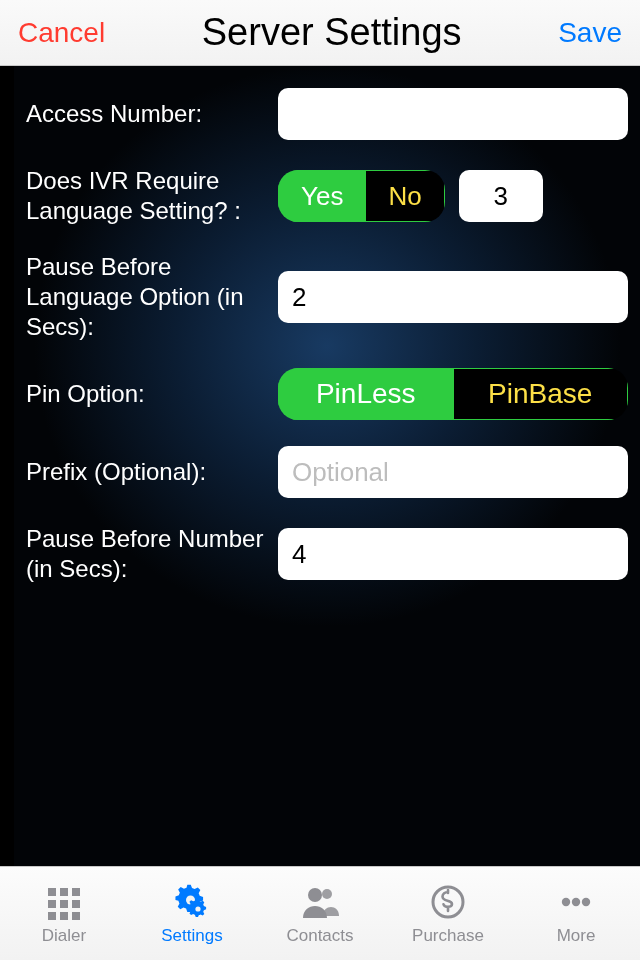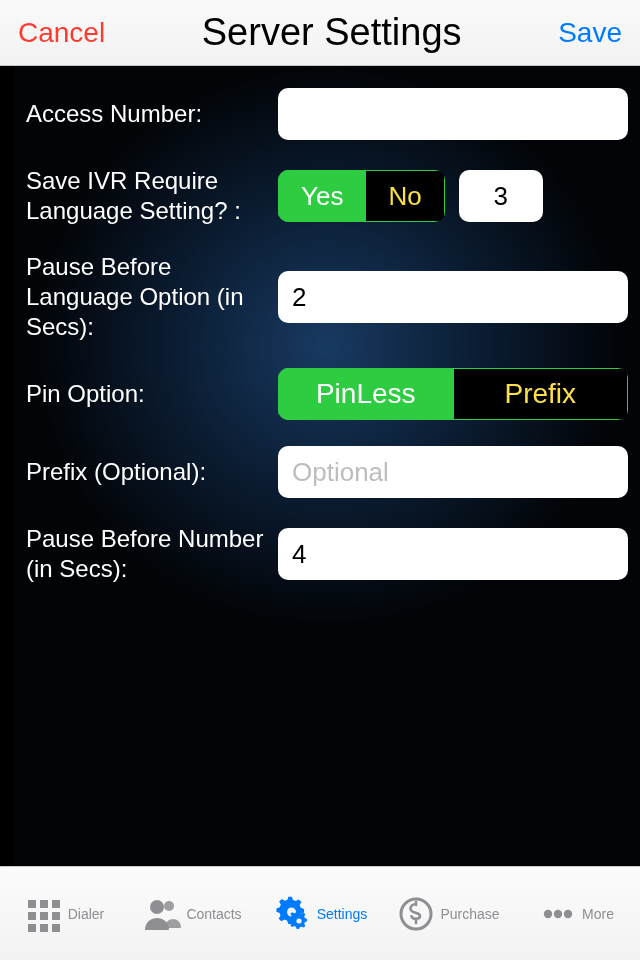--- a/index.html
+++ b/index.html
@@ -55,21 +55,21 @@
     padding: 0 14px;
     color:#000;
     width: 100%;
   }
   .input.small { width: 84px; text-align:center; }
   .input::placeholder { color:#bdbdbd; }
 
   
   .seg {
     display:flex;
-    border-radius:10px;
+    border-radius:20px;
     overflow:hidden;
     height:52px;
   }
   .seg .opt {
     display:flex; align-items:center; justify-content:center;
     font-size:26px;
     font-weight:500;
     padding: 0 22px;
     border:1px solid #2ecc40;
   }
@@ -84,25 +84,25 @@
   
   .tabbar {
     height: 94px;
     background: linear-gradient(#fcfcfc,#f2f2f2);
     border-top:1px solid #c8c8c8;
     display:flex;
   }
   .tab {
     flex:1;
     display:flex;
-    flex-direction:row;
+    flex-direction:column;
     align-items:center;
     justify-content:center;
     color:#8e8e93;
-    font-size:14px;
+    font-size:17px;
     gap:4px;
   }
   .tab.active { color:#007aff; }
   .tab svg { width:40px; height:40px; }
 </style>
 </head>
 <body>
 
 <div class="navbar">
   <div class="nav-left">Cancel</div>
@@ -113,21 +113,21 @@
 <div class="content">
 
   <div class="row">
     <div class="label">Access Number:</div>
     <div class="controls">
       <input class="input" value="" style="">
     </div>
   </div>
 
   <div class="row">
-    <div class="label">Save IVR Require Language Setting? :</div>
+    <div class="label">Does IVR Require Language Setting? :</div>
     <div class="controls">
       <div class="seg">
         <div class="opt active">Yes</div>
         <div class="opt inactive">No</div>
       </div>
       <input class="input small" value="3" style="">
     </div>
   </div>
 
   <div class="row">
@@ -135,21 +135,21 @@
     <div class="controls">
       <input class="input" value="2" style="">
     </div>
   </div>
 
   <div class="row">
     <div class="label">Pin Option:</div>
     <div class="controls">
       <div class="seg wide">
         <div class="opt active">PinLess</div>
-        <div class="opt inactive">Prefix</div>
+        <div class="opt inactive">PinBase</div>
       </div>
     </div>
   </div>
 
   <div class="row">
     <div class="label">Prefix (Optional):</div>
     <div class="controls">
       <input class="input" placeholder="Optional" style="">
     </div>
   </div>
@@ -175,44 +175,44 @@
           <rect x="16" y="18" width="8" height="8"></rect>
           <rect x="28" y="18" width="8" height="8"></rect>
         <rect x="4" y="30" width="8" height="8"></rect>
           <rect x="16" y="30" width="8" height="8"></rect>
           <rect x="28" y="30" width="8" height="8"></rect>
       </g>
     </svg>
     <span>Dialer</span>
   </div>
 
+  <div class="tab active">
+    <svg viewBox="0 0 40 40">
+      <g fill="#007aff">
+        <path d="M15 2l1.5 4a10 10 0 0 1 3 1.2l3.8-2 3 3-2 3.8a10 10 0 0 1 1.2 3l4 1.5v4l-4 1.5a10 10 0 0 1-1.2 3l2 3.8-3 3-3.8-2a10 10 0 0 1-3 1.2L15 34h-4l-1.5-4a10 10 0 0 1-3-1.2l-3.8 2-3-3 2-3.8a10 10 0 0 1-1.2-3L-3 20v-4l4-1.5a10 10 0 0 1 1.2-3l-2-3.8 3-3 3.8 2a10 10 0 0 1 3-1.2L11 2z" transform="translate(6,1) scale(0.85)"></path>
+        <circle cx="18.5" cy="18" r="4.5" fill="#f2f2f2"></circle>
+        <path d="M30 21l1 2.5a6 6 0 0 1 1.8.7l2.4-1.2 1.8 1.8-1.2 2.4a6 6 0 0 1 .7 1.8l2.5 1v2.5l-2.5 1a6 6 0 0 1-.7 1.8l1.2 2.4-1.8 1.8-2.4-1.2a6 6 0 0 1-1.8.7L30 41h-2.5l-1-2.5a6 6 0 0 1-1.8-.7l-2.4 1.2-1.8-1.8 1.2-2.4a6 6 0 0 1-.7-1.8l-2.5-1v-2.5l2.5-1a6 6 0 0 1 .7-1.8l-1.2-2.4 1.8-1.8 2.4 1.2a6 6 0 0 1 1.8-.7l1-2.5z" transform="translate(-1,-2) scale(0.9)"></path>
+        <circle cx="26" cy="27" r="2.6" fill="#f2f2f2"></circle>
+      </g>
+    </svg>
+    <span>Settings</span>
+  </div>
+
   <div class="tab">
     <svg viewBox="0 0 40 40">
       <g fill="#8e8e93">
         <circle cx="15" cy="13" r="7"></circle>
         <path d="M3 36c0-8 6-12 12-12s12 4 12 12z"></path>
         <circle cx="27" cy="12" r="5" opacity="0.85"></circle>
         <path d="M22 34c1-6 5-9 9-9s8 3 8 9z" opacity="0.85"></path>
       </g>
     </svg>
     <span>Contacts</span>
   </div>
 
-  <div class="tab active">
-    <svg viewBox="0 0 40 40">
-      <g fill="#007aff">
-        <path d="M15 2l1.5 4a10 10 0 0 1 3 1.2l3.8-2 3 3-2 3.8a10 10 0 0 1 1.2 3l4 1.5v4l-4 1.5a10 10 0 0 1-1.2 3l2 3.8-3 3-3.8-2a10 10 0 0 1-3 1.2L15 34h-4l-1.5-4a10 10 0 0 1-3-1.2l-3.8 2-3-3 2-3.8a10 10 0 0 1-1.2-3L-3 20v-4l4-1.5a10 10 0 0 1 1.2-3l-2-3.8 3-3 3.8 2a10 10 0 0 1 3-1.2L11 2z" transform="translate(6,1) scale(0.85)"></path>
-        <circle cx="18.5" cy="18" r="4.5" fill="#f2f2f2"></circle>
-        <path d="M30 21l1 2.5a6 6 0 0 1 1.8.7l2.4-1.2 1.8 1.8-1.2 2.4a6 6 0 0 1 .7 1.8l2.5 1v2.5l-2.5 1a6 6 0 0 1-.7 1.8l1.2 2.4-1.8 1.8-2.4-1.2a6 6 0 0 1-1.8.7L30 41h-2.5l-1-2.5a6 6 0 0 1-1.8-.7l-2.4 1.2-1.8-1.8 1.2-2.4a6 6 0 0 1-.7-1.8l-2.5-1v-2.5l2.5-1a6 6 0 0 1 .7-1.8l-1.2-2.4 1.8-1.8 2.4 1.2a6 6 0 0 1 1.8-.7l1-2.5z" transform="translate(-1,-2) scale(0.9)"></path>
-        <circle cx="26" cy="27" r="2.6" fill="#f2f2f2"></circle>
-      </g>
-    </svg>
-    <span>Settings</span>
-  </div>
-
   <div class="tab">
     <svg viewBox="0 0 40 40">
       <circle cx="20" cy="20" r="15" fill="none" stroke="#8e8e93" stroke-width="3"></circle>
       <path d="M20 10c-3 0-5.5 1.8-5.5 4.5 0 2.5 2 3.5 5 4.3 3 .8 4.5 1.5 4.5 3.2 0 1.7-1.8 2.8-4 2.8-2.3 0-4-1-4.5-2.5M20 8v3M20 26v3" fill="none" stroke="#8e8e93" stroke-width="2.6" stroke-linecap="round"></path>
     </svg>
     <span>Purchase</span>
   </div>
 
   <div class="tab">
     <svg viewBox="0 0 40 40">

